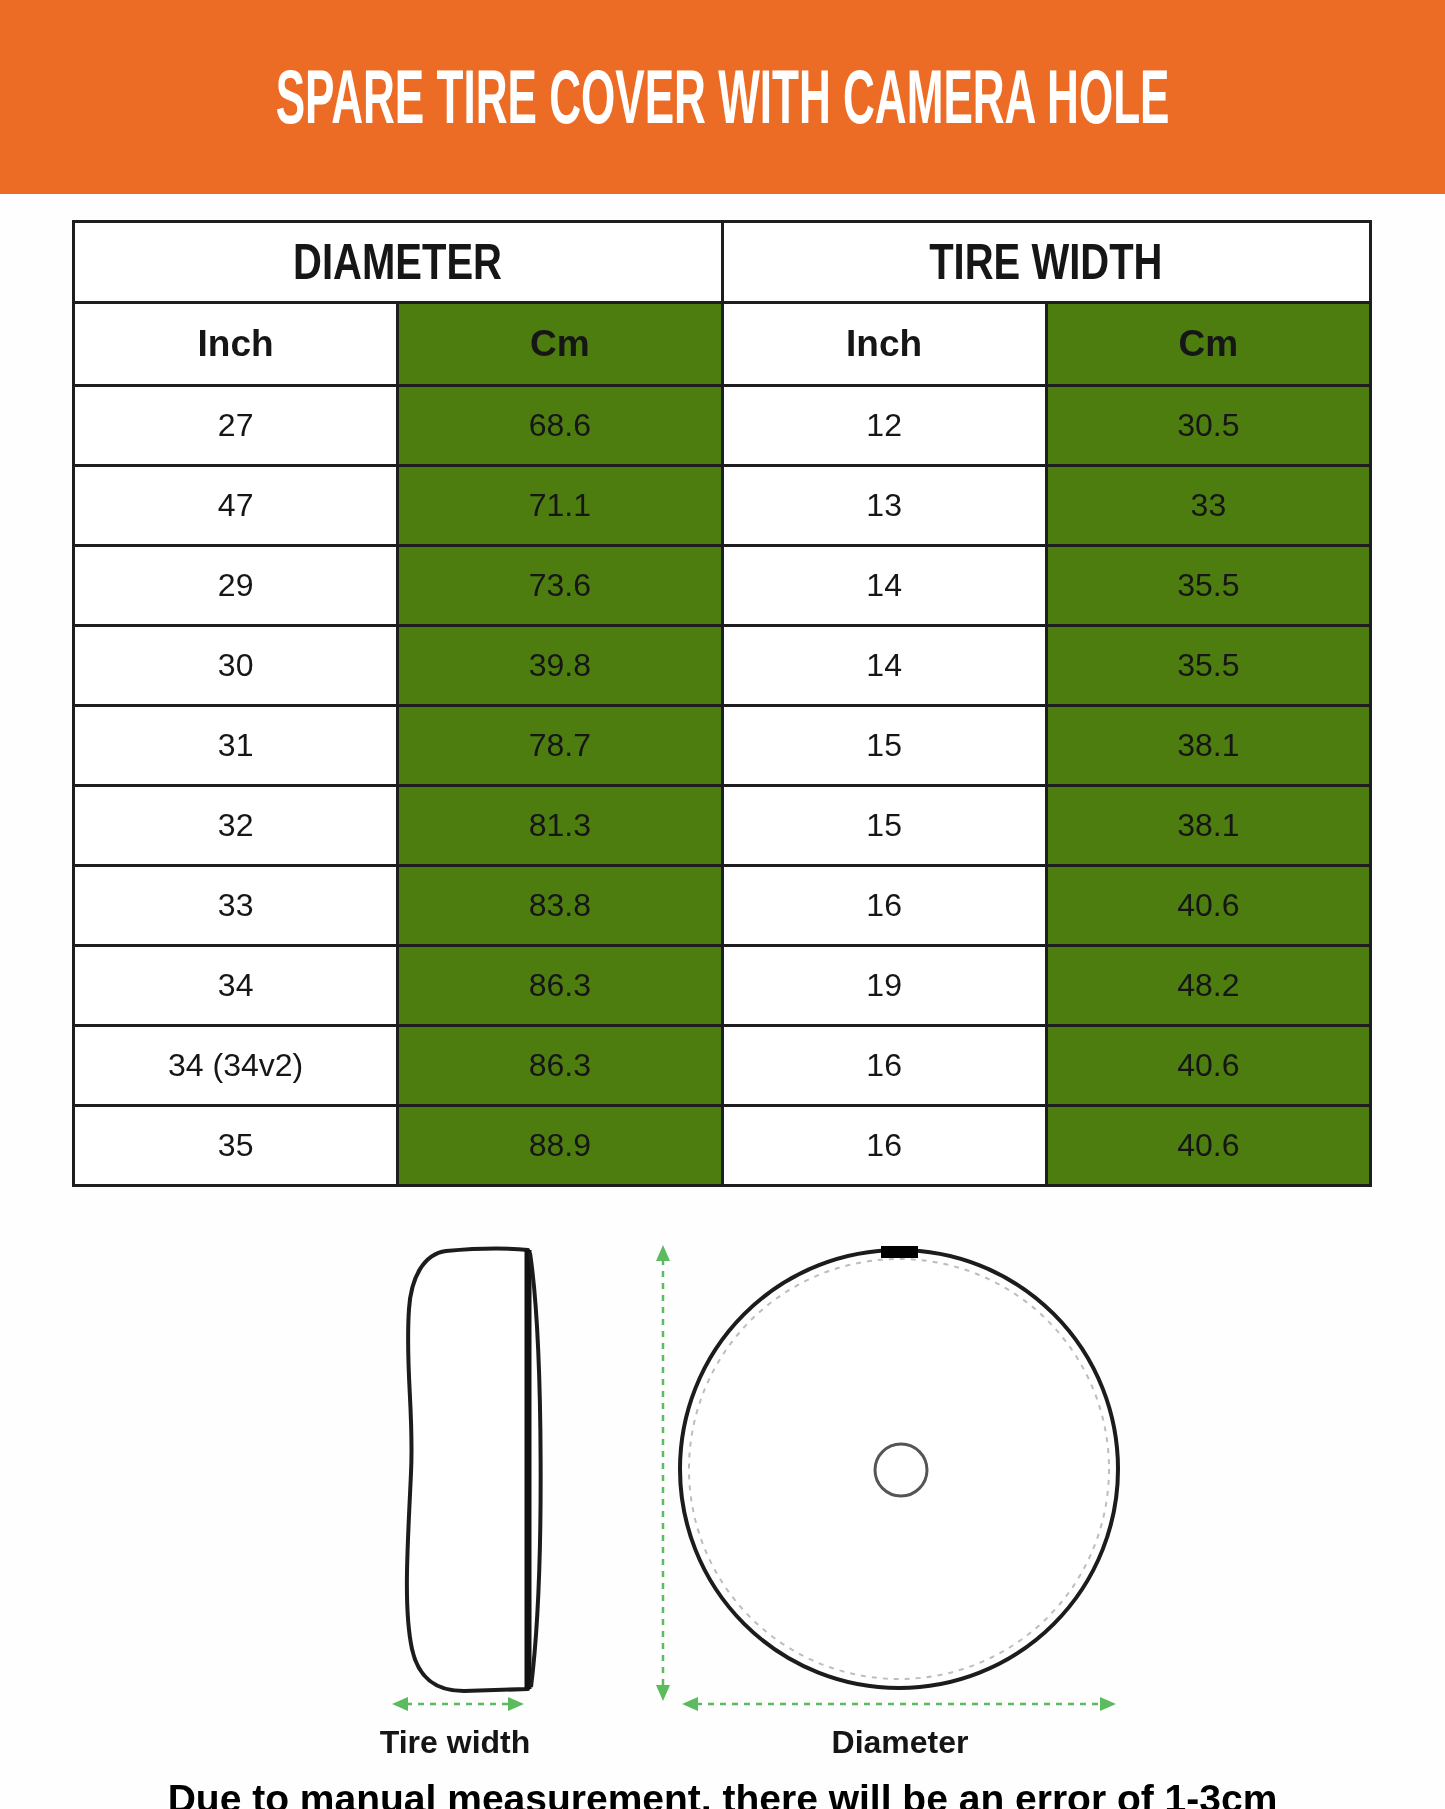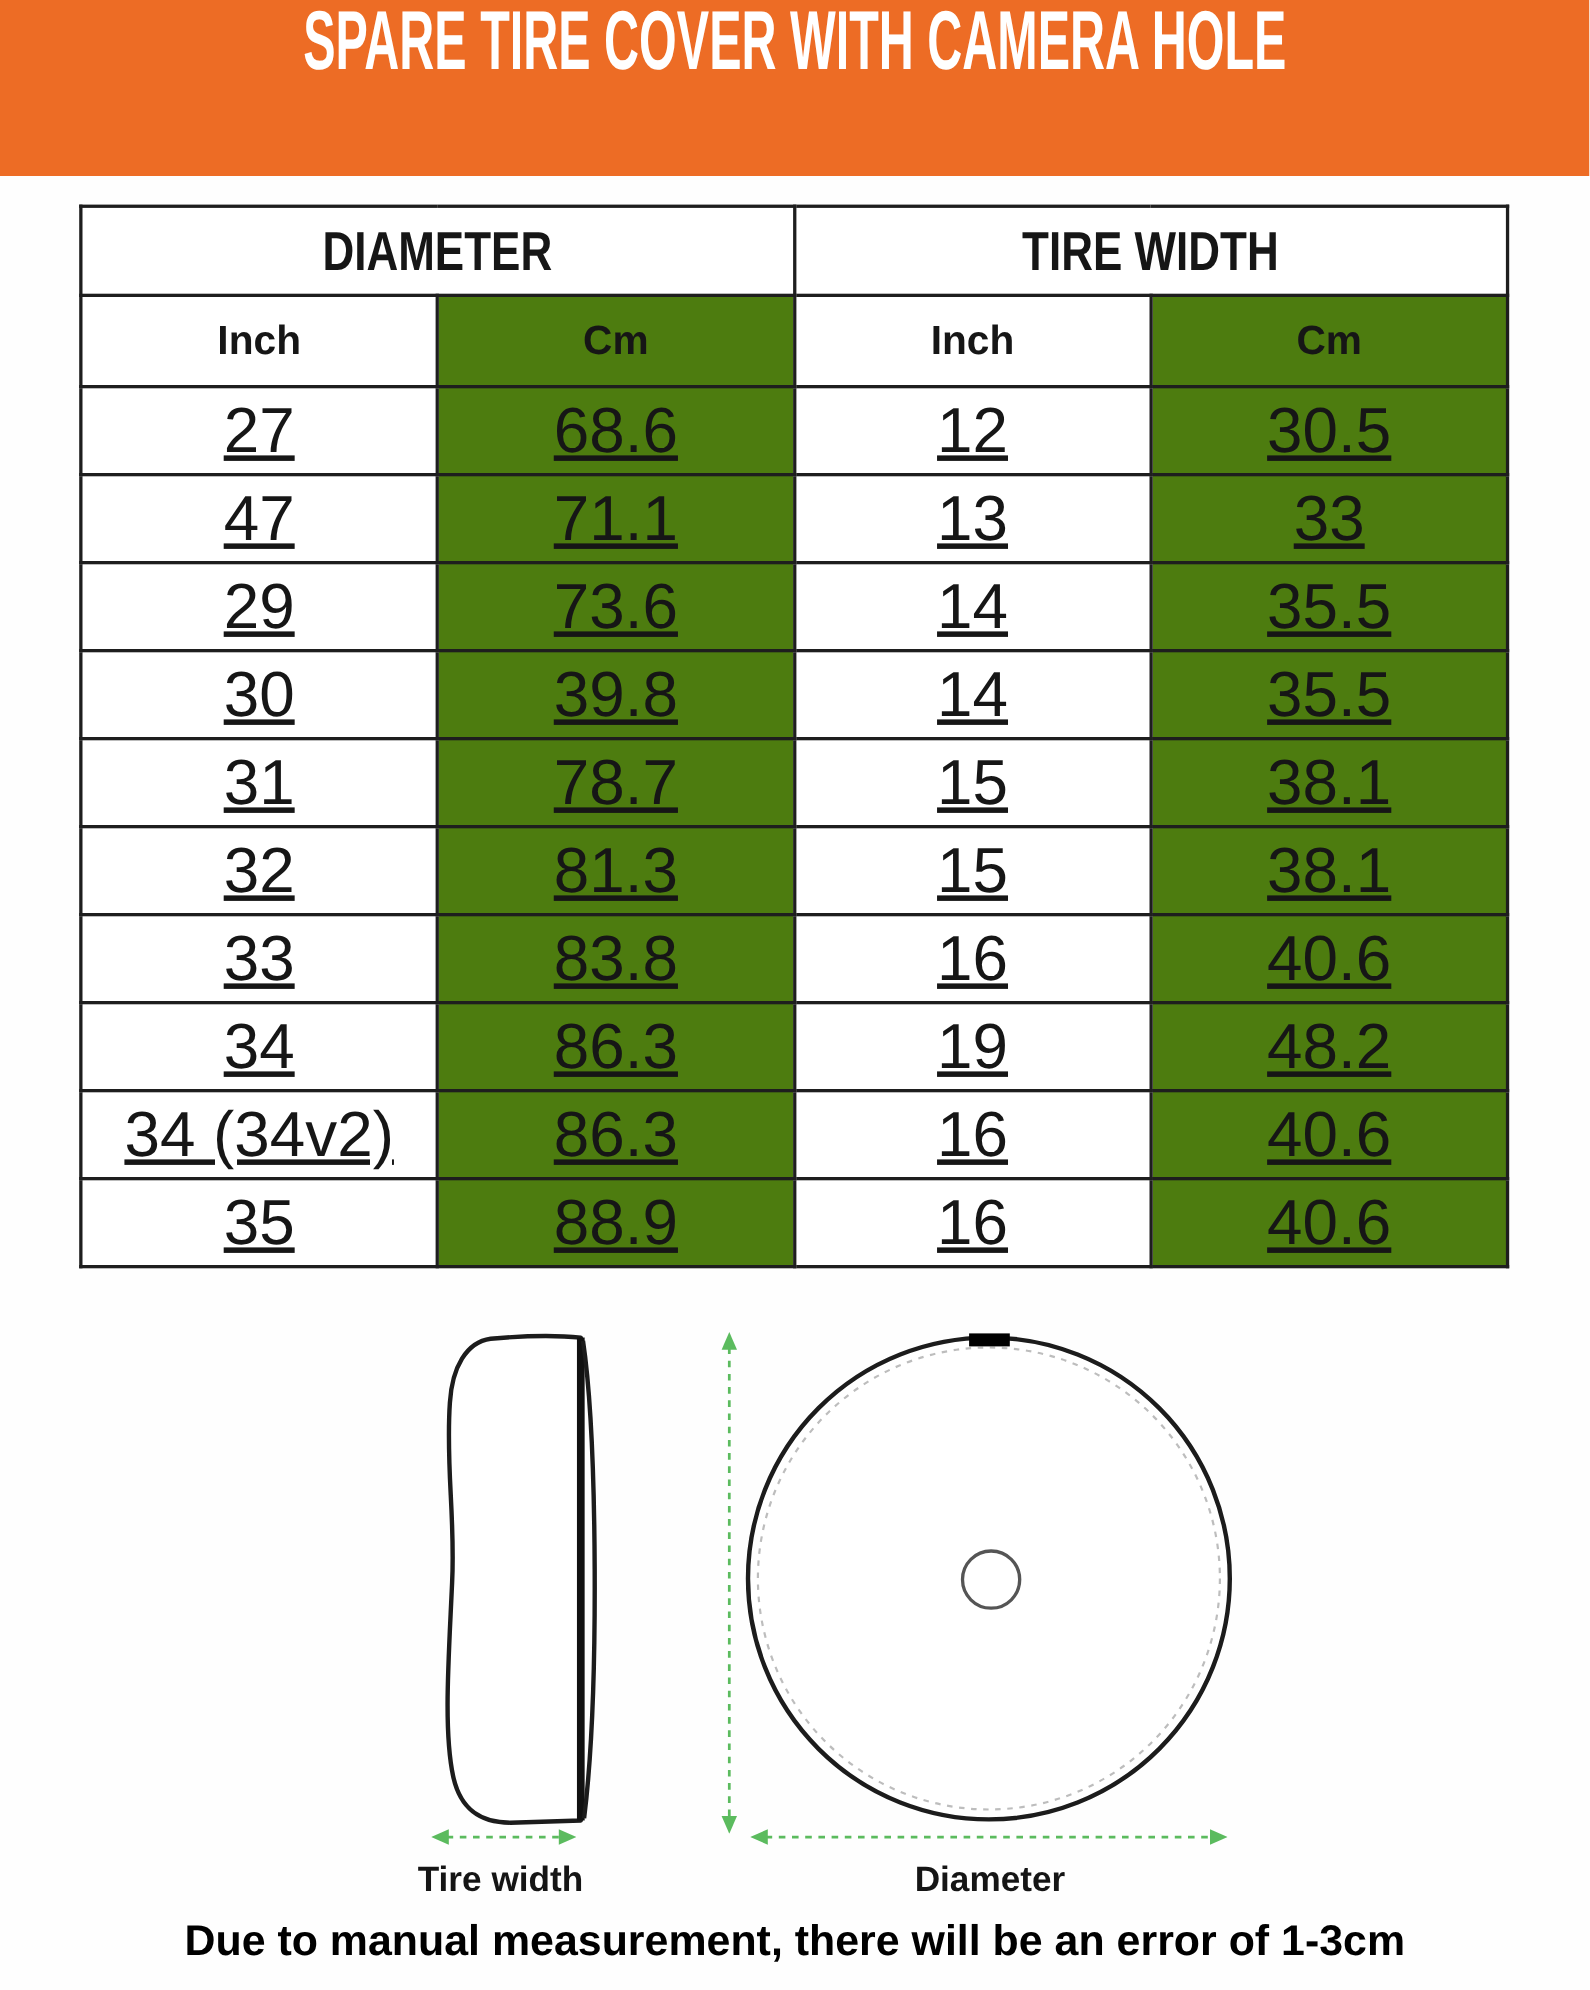--- a/index.html
+++ b/index.html
@@ -4,22 +4,22 @@
 <style>
   html,body{margin:0;padding:0;}
   body{
     width:1445px;height:1809px;
     background:#fefefe;
     font-family:"Liberation Sans","DejaVu Sans",sans-serif;
     overflow:hidden;position:relative;
   }
   
   .banner{
-    height:160px;background:#ed6c25;
-    display:flex;justify-content:center;
+    height:194px;background:#ed6c25;
+    display:flex;align-items:center;justify-content:center;
   }
   .banner .title{
     color:#ffffff;font-weight:bold;font-size:76px;line-height:1;
     white-space:nowrap;display:inline-block;
     transform:scaleX(0.58);transform-origin:center;
     letter-spacing:0px;
   }
   
   table.size-table{
     border-collapse:collapse;table-layout:fixed;
@@ -28,21 +28,21 @@
   }
   .size-table th,.size-table td{
     border:3px solid #1e1e1e;
     text-align:center;vertical-align:middle;
     color:#161616;padding:0;overflow:hidden;
   }
   .size-table col{width:25%;}
   tr.group-header th{height:78px;font-size:50px;font-weight:bold;}
   tr.group-header th .squeeze{display:inline-block;transform:scaleX(0.80);white-space:nowrap;}
   tr.sub-header td{height:80px;font-size:37px;font-weight:bold;}
-  tbody.data-rows td{height:77px;font-size:58px;font-weight:normal;text-decoration:underline;}
+  tbody.data-rows td{height:77px;font-size:32px;font-weight:normal;}
   .cm{background:#4d7c0f;}
   
   .diagram-section{position:relative;width:1445px;height:662px;}
   .abs{position:absolute;}
   .dim-label{
     position:absolute;top:537px;font-size:32px;font-weight:bold;color:#151515;
     text-align:center;white-space:nowrap;
   }
   .note{
     position:absolute;top:590px;left:0;width:1445px;

